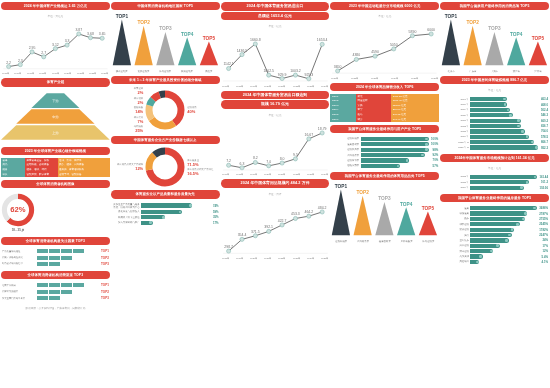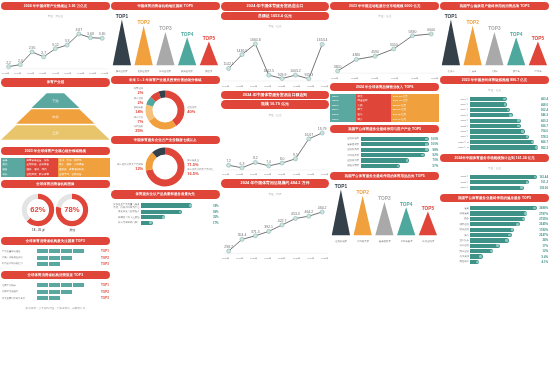--- a/index.html
+++ b/index.html
@@ -51,21 +51,21 @@
 
   
   .donut-wrap { display:flex; align-items:center; justify-content:center; gap:2px; }
   .donut-wrap svg { display:block; }
   .dn-legend { display:flex; flex-direction:column; gap:1.5px; }
   .dn-item { font-size:2.4px; color:#888; white-space:nowrap; }
   .dn-item b { display:block; font-size:4px; color:#E0453A; }
   .dn-right { text-align:right; }
 
   
-  .duo { display:flex; justify-content:center; padding:2px 0; }
+  .duo { display:flex; justify-content:space-between; padding:2px 0; }
   .duo-cell { text-align:center; }
   .duo-cell svg { display:block; margin:0 auto; }
   .duo-lbl { font-size:2.8px; color:#666; margin-top:1px; font-weight:bold; }
 
   
   .bars { display:flex; flex-direction:column; gap:1.2px; padding:1px 1px; }
   .brow { display:flex; align-items:center; gap:1.5px; }
   .brow .bl { width:26%; text-align:right; font-size:2.4px; color:#7a7a7a; flex-shrink:0; }
   .brow .btrack { flex:1; height:4.2px; position:relative; }
   .brow .bfill {
@@ -168,28 +168,20 @@
     <div class="hdr">全球体育消费者机构画像</div>
     <div class="duo" id="c1duo">
         <div class="duo-cell">
           <svg viewBox="0 0 40 40" width="34" height="34">
             <circle cx="20" cy="20" r="16" fill="none" stroke="#E0453A" stroke-width="6" stroke-dasharray="62.3291982472215 38.20176666765188" stroke-dashoffset="0" transform="rotate(-90 20 20)"></circle>
             <circle cx="20" cy="20" r="16" fill="none" stroke="#e4e4e4" stroke-width="6" stroke-dasharray="38.20176666765188 62.3291982472215" stroke-dashoffset="-62.3291982472215" transform="rotate(-90 20 20)"></circle>
             <text x="20" y="22" font-size="9" fill="#E0453A" text-anchor="middle" font-weight="bold" font-family="Liberation Sans, sans-serif">62%</text>
           </svg>
           <div class="duo-lbl">18～35 岁</div>
         </div>
-        <div class="duo-cell">
-          <svg viewBox="0 0 40 40" width="34" height="34">
-            <circle cx="20" cy="20" r="16" fill="none" stroke="#E0453A" stroke-width="6" stroke-dasharray="78.41415263360123 22.116812281272146" stroke-dashoffset="0" transform="rotate(-90 20 20)"></circle>
-            <circle cx="20" cy="20" r="16" fill="none" stroke="#e4e4e4" stroke-width="6" stroke-dasharray="22.116812281272143 78.41415263360123" stroke-dashoffset="-78.41415263360123" transform="rotate(-90 20 20)"></circle>
-            <text x="20" y="22" font-size="9" fill="#E0453A" text-anchor="middle" font-weight="bold" font-family="Liberation Sans, sans-serif">78%</text>
-          </svg>
-          <div class="duo-lbl">男性</div>
-        </div>
       </div>
 
     <div class="hdr">全球体育消费者机构最关注因素 TOP3</div>
     <div class="bars" id="c1t3a">
         <div class="seg-row">
           <div class="seg-lbl">产品质量与功能性</div>
           <div class="seg-b">
             <i style="width: 11px;"></i>
             <i style="width: 11px;"></i>
             <i style="width: 11px;"></i>

